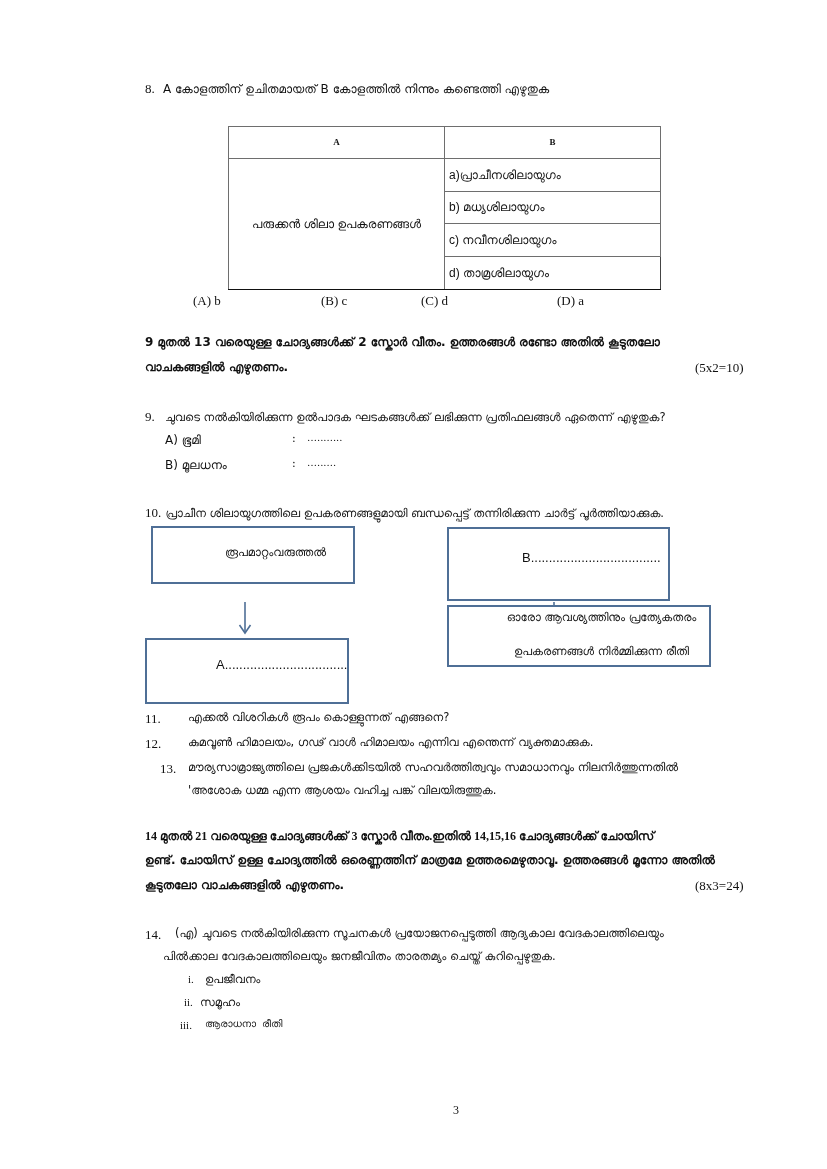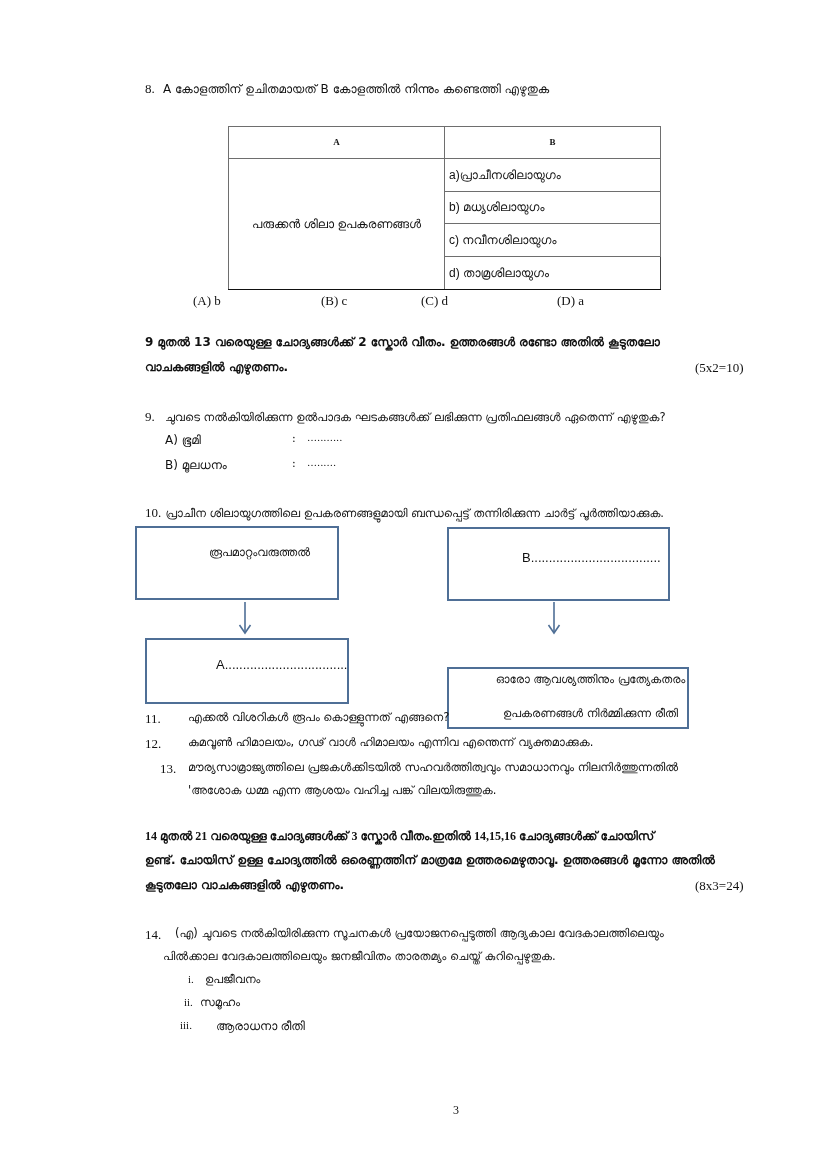--- a/index.html
+++ b/index.html
@@ -92,21 +92,21 @@
   <span style="font-family:'DejaVu Sans',sans-serif; font-size:12px;">B)  മൂലധനം</span>
 </div>
 <div class="abs txt" style="left:247px; top:457px; font-size:11px;">:</div>
 <div class="abs txt" style="left:262px; top:457px; font-size:10px;">…......</div>
 
 <div class="abs txt" style="left:100px; top:505px;">
   <span class="mono-num">10.</span>
   <span style="font-family:'DejaVu Sans',sans-serif; font-size:11.5px;">പ്രാചീന ശിലായുഗത്തിലെ ഉപകരണങ്ങളുമായി ബന്ധപ്പെട്ട് തന്നിരിക്കുന്ന ചാർട്ട് പൂർത്തിയാക്കുക.</span>
 </div>
 
-<div class="fbox" style="left:135px; top:526px; width:204px; height:74px;">
+<div class="fbox" style="left:151px; top:526px; width:204px; height:58px;">
   <div class="abs txt" style="left:0; right:0; top:18px; text-align:center; font-size:11.5px; font-family:'DejaVu Sans',sans-serif;">രൂപമാറ്റംവരുത്തൽ</div>
 </div>
 <div class="arrow" style="left:238px; top:601px;">
   <svg width="14" height="34" viewBox="0 0 14 34">
       <line x1="7" y1="1" x2="7" y2="31" stroke="#4f6f96" stroke-width="1.6"></line>
       <polyline points="1.5,24 7,32 12.5,24" fill="none" stroke="#4f6f96" stroke-width="1.6"></polyline>
     </svg>
 </div>
 <div class="fbox" style="left:145px; top:638px; width:204px; height:66px;">
   <div class="abs txt" style="left:24px; top:17px; font-size:13px; font-family:'Liberation Sans',sans-serif;">A..................................</div>
@@ -114,21 +114,21 @@
 
 <div class="fbox" style="left:447px; top:527px; width:223px; height:74px;">
   <div class="abs txt" style="left:28px; top:21px; font-size:13px; font-family:'Liberation Sans',sans-serif;">B....................................</div>
 </div>
 <div class="arrow" style="left:547px; top:601px;">
   <svg width="14" height="34" viewBox="0 0 14 34">
       <line x1="7" y1="1" x2="7" y2="31" stroke="#4f6f96" stroke-width="1.6"></line>
       <polyline points="1.5,24 7,32 12.5,24" fill="none" stroke="#4f6f96" stroke-width="1.6"></polyline>
     </svg>
 </div>
-<div class="fbox" style="left:447px; top:667px; width:242px; height:62px;">
+<div class="fbox" style="left:447px; top:605px; width:264px; height:62px;">
   <div class="abs txt" style="left:0; right:0; top:4px; text-align:center; font-size:11.5px; font-family:'DejaVu Sans',sans-serif;">ഓരോ ആവശ്യത്തിനും പ്രത്യേകതരം</div>
   <div class="abs txt" style="left:0; right:0; top:38px; text-align:center; font-size:11.5px; font-family:'DejaVu Sans',sans-serif;">ഉപകരണങ്ങൾ നിർമ്മിക്കുന്ന രീതി</div>
 </div>
 
 <div class="abs txt mono-num" style="left:100px; top:711px;">11.</div>
 <div class="abs txt" style="left:143px; top:711px; font-size:11.5px; font-family:'DejaVu Sans',sans-serif;">എക്കൽ വിശറികൾ രൂപം കൊള്ളുന്നത് എങ്ങനെ?</div>
 
 <div class="abs txt mono-num" style="left:100px; top:736px;">12.</div>
 <div class="abs txt" style="left:143px; top:736px; font-size:11.5px; font-family:'DejaVu Sans',sans-serif;">കുമവൂൺ ഹിമാലയം, ഗഢ് വാൾ ഹിമാലയം എന്നിവ എന്തെന്ന് വ്യക്തമാക്കുക.</div>
 
@@ -143,15 +143,15 @@
 
 <div class="abs txt mono-num" style="left:100px; top:927px;">14.</div>
 <div class="abs txt" style="left:130px; top:927px; font-size:11.5px; font-family:'DejaVu Sans',sans-serif;text-align:right;">(എ) ചുവടെ നൽകിയിരിക്കുന്ന സൂചനകൾ പ്രയോജനപ്പെടുത്തി ആദ്യകാല വേദകാലത്തിലെയും</div>
 <div class="abs txt" style="left:118px; top:950px; font-size:11.5px; font-family:'DejaVu Sans',sans-serif;">പിൽക്കാല വേദകാലത്തിലെയും ജനജീവിതം താരതമ്യം ചെയ്ത് കുറിപ്പെഴുതുക.</div>
 
 <div class="abs txt mono-num" style="left:143px; top:973px; font-size:11px;">i.</div>
 <div class="abs txt" style="left:160px; top:973px; font-size:11.5px; font-family:Liberation Mono, monospace;">ഉപജീവനം</div>
 <div class="abs txt mono-num" style="left:139px; top:996px; font-size:11px;">ii.</div>
 <div class="abs txt" style="left:155px; top:996px; font-size:11.5px; font-family:'DejaVu Sans',sans-serif;">സമൂഹം</div>
 <div class="abs txt mono-num" style="left:135px; top:1019px; font-size:11px;">iii.</div>
-<div class="abs txt" style="left:171px; top:1019px; font-size:12px; font-family:Liberation Sans, sans-serif;">ആരാധനാ രീതി</div>
+<div class="abs txt" style="left:160px; top:1019px; font-size:10px; font-family:Liberation Mono, monospace;">ആരാധനാ രീതി</div>
 
 <div class="abs page-num" style="left:408px; top:1103px;">3</div>
 
 </body></html>

